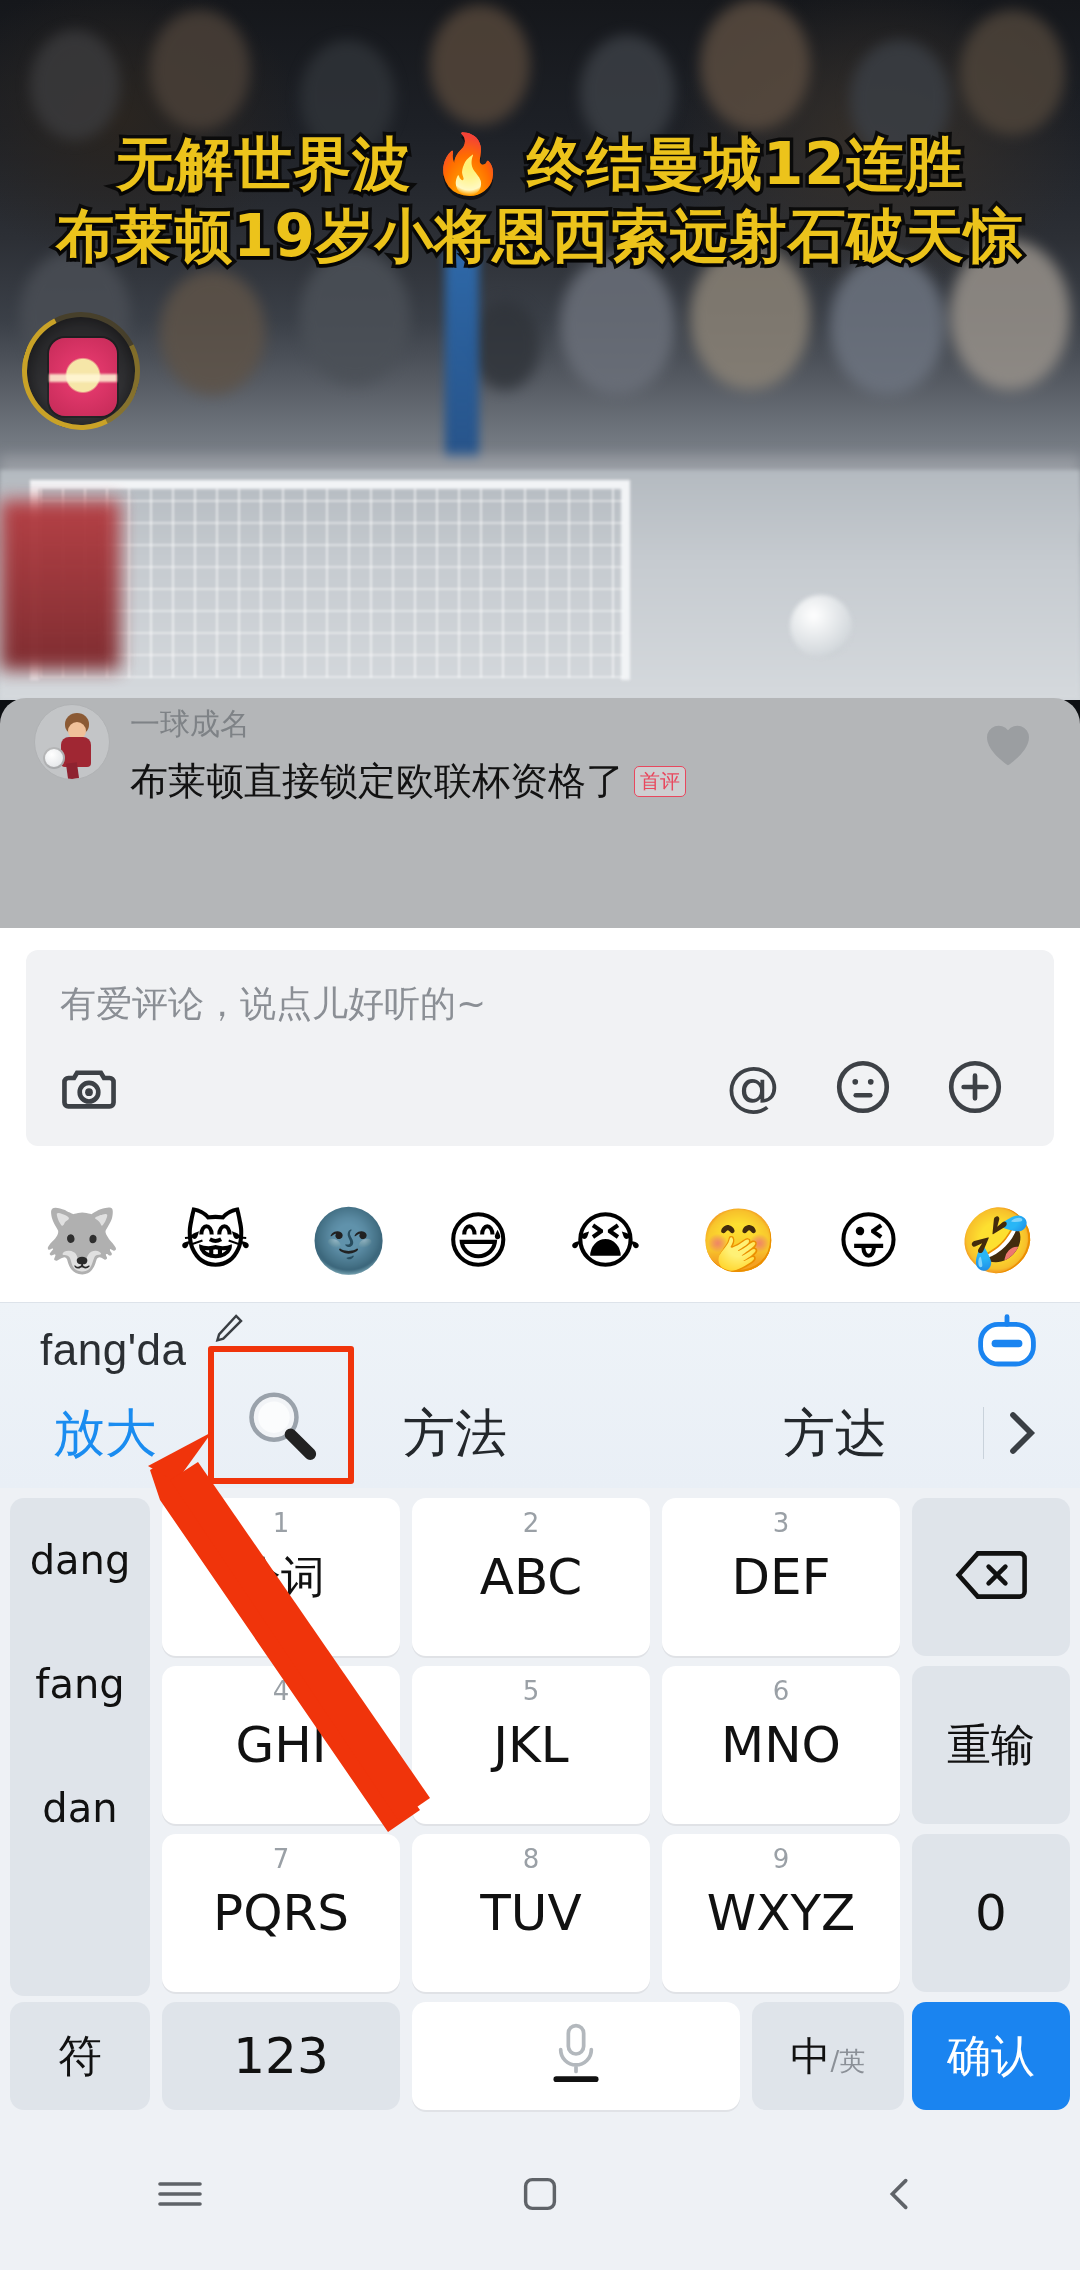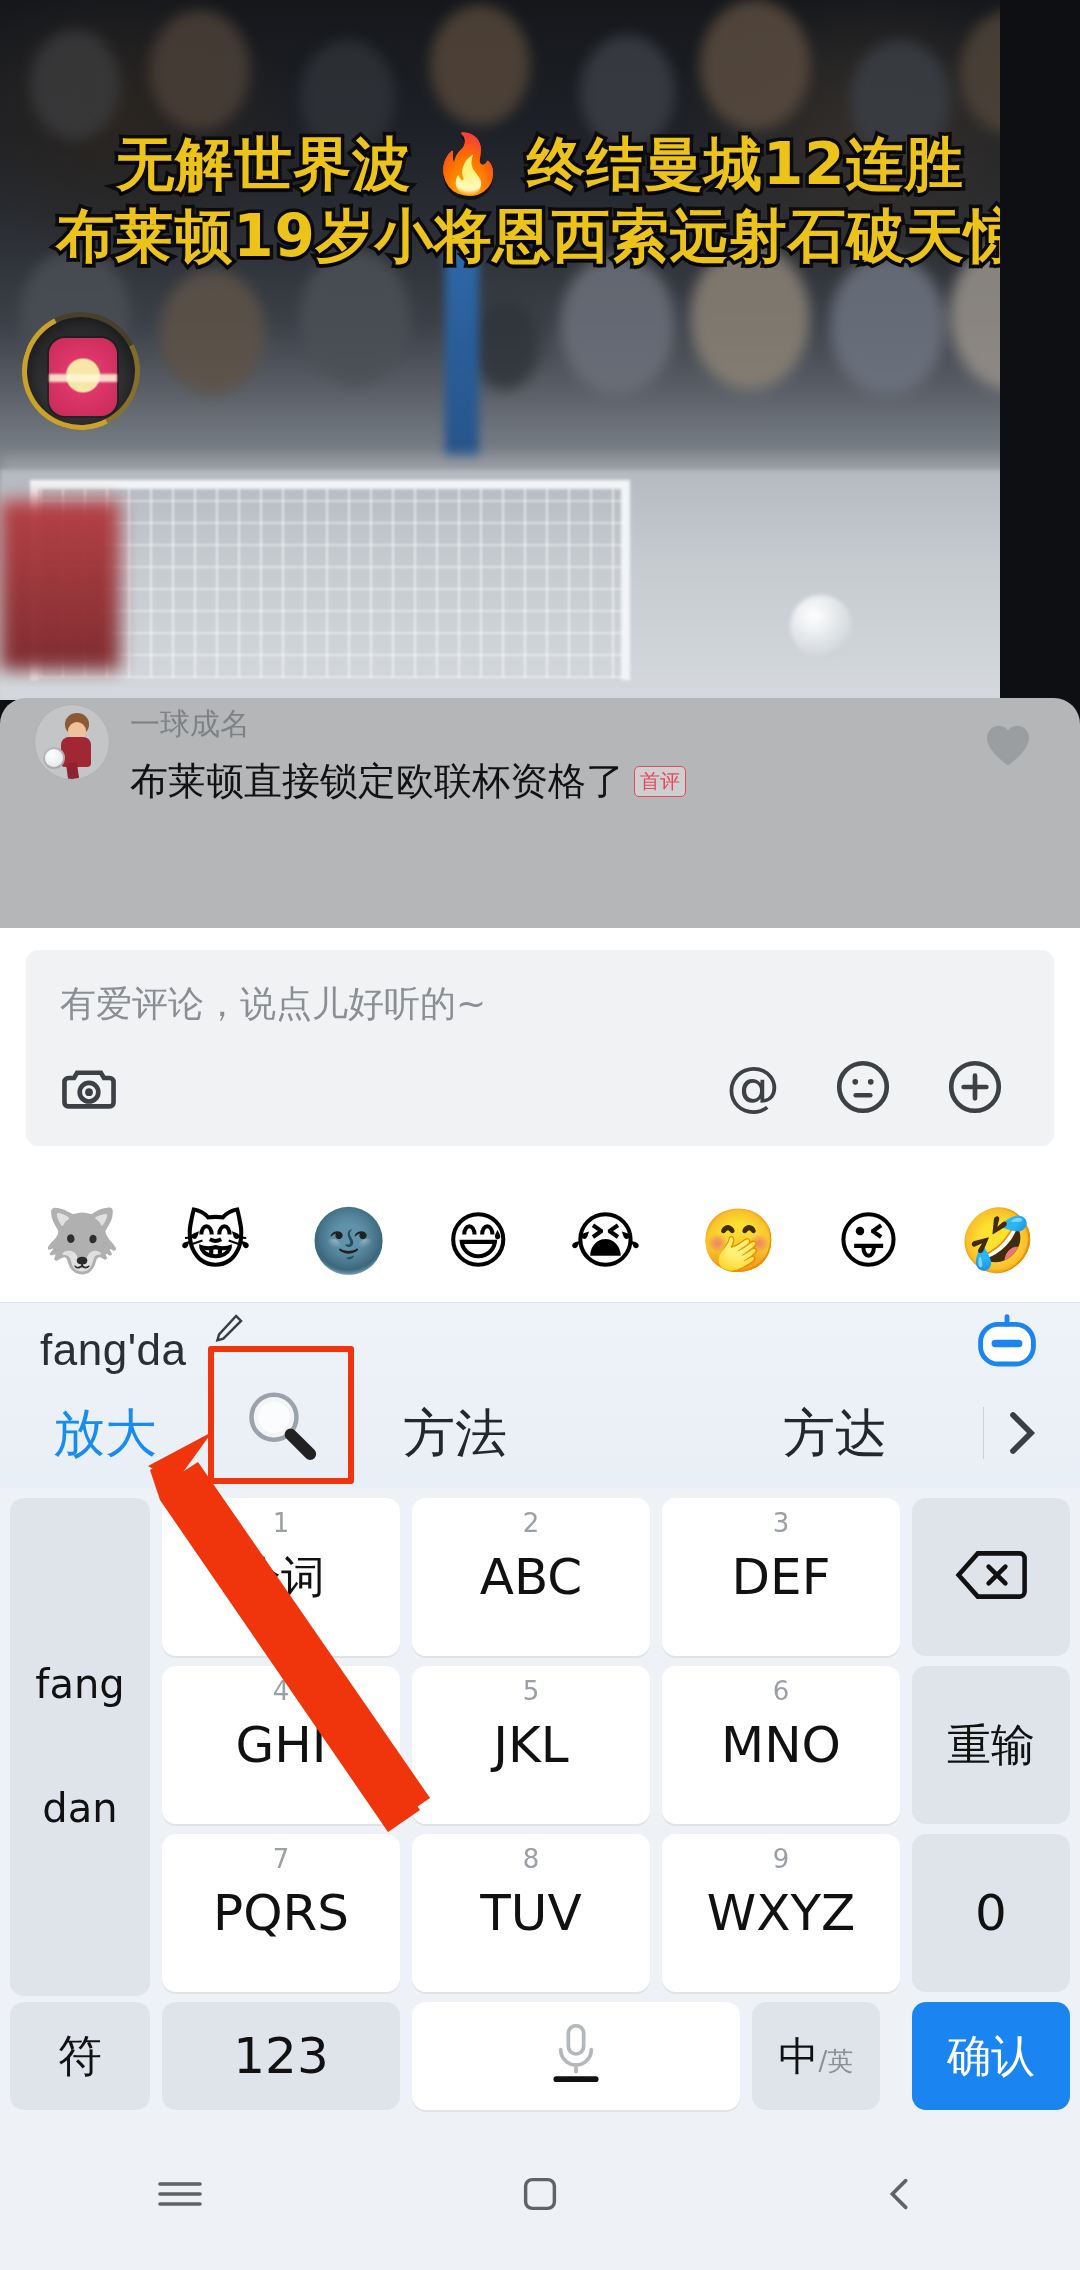--- a/index.html
+++ b/index.html
@@ -5,21 +5,21 @@
   * { box-sizing: border-box; margin: 0; padding: 0; }
   html, body {
     width: 1080px; height: 2270px;
     font-family: "Liberation Sans", "DejaVu Sans", sans-serif;
     background: #000; overflow: hidden;
   }
   #app { position: relative; width: 1080px; height: 2270px; overflow: hidden; background:#0d0f12; }
 
   
   .video {
-    position: absolute; left: 0; top: 0; width: 1000px; height: 700px;
+    position: absolute; left: 0; top: 0; width: 1080px; height: 700px;
     overflow: hidden;
     background:
       radial-gradient(ellipse 260px 200px at 120px 120px, #2a2520 0%, rgba(20,18,16,0) 70%),
       radial-gradient(ellipse 300px 220px at 880px 140px, #36302a 0%, rgba(20,18,16,0) 70%),
       linear-gradient(180deg, #15171b 0%, #1d2026 18%, #2c2f35 34%, #3b4048 46%, #5b6068 56%, #7d838b 66%, #9aa0a6 74%, #b6bcc2 84%, #cdd2d6 100%);
   }
   .crowd {
     position:absolute; left:0; top:0; width:1080px; height:470px;
     filter: blur(7px); opacity:.85;
   }
@@ -373,20 +373,21 @@
       <circle cx="13.5" cy="12.5" r="8" fill="#f2f4f7" stroke="#9aa2ab" stroke-width="1.6"></circle>
       <circle cx="13.5" cy="12.5" r="5.6" fill="#fbfcfd"></circle>
       <path d="M19.4 18.6l7 7" stroke="#222" stroke-width="4.2" stroke-linecap="round"></path>
     </svg>
   </div>
   <div class="hl-box"></div>
 
   <div class="kb">
 
     <div class="pylist">
+      <div class="pyitem" style="top:0px;">dang</div>
       <div class="pyitem" style="top:124px;">fang</div>
       <div class="pyitem" style="top:248px;">dan</div>
     </div>
 
     <div class="key white" style="left:162px;top:10px;width:238px;height:158px;">
       <span class="keynum">1</span>
       <span class="cn-label">分词</span>
     </div>
     <div class="key white" style="left:412px;top:10px;width:238px;height:158px;">
       <span class="keynum">2</span>
@@ -445,21 +446,21 @@
     </div>
     <div class="key white" style="left:412px;top:514px;width:328px;height:108px;">
       <span>
         <svg width="90" height="70" viewBox="0 0 40 32" fill="none" stroke="#b3b8bd" stroke-width="1.7" stroke-linecap="round">
           <rect x="16.5" y="3" width="7" height="13" rx="3.5"></rect>
           <path d="M13 14a7 7 0 0 0 14 0M20 21v3"></path>
           <path d="M11 27.5h18" stroke="#111" stroke-width="2.6"></path>
         </svg>
       </span>
     </div>
-    <div class="key grey" style="left:752px;top:514px;width:128px;height:108px;">
+    <div class="key grey" style="left:752px;top:514px;width:152px;height:108px;">
       <span class="zhying"><span>中</span><small>/英</small></span>
     </div>
     <div class="key blue" style="left:912px;top:514px;width:158px;height:108px;">
       <span class="cn-label" style="color:#fff">确认</span>
     </div>
   </div>
 
   <svg class="arrow" viewBox="0 0 1080 2270">
     <g fill="#f0340b">
       <path d="M150 1470 L205 1438 L178 1478 L420 1810 L388 1832 L160 1500 Z"></path>

